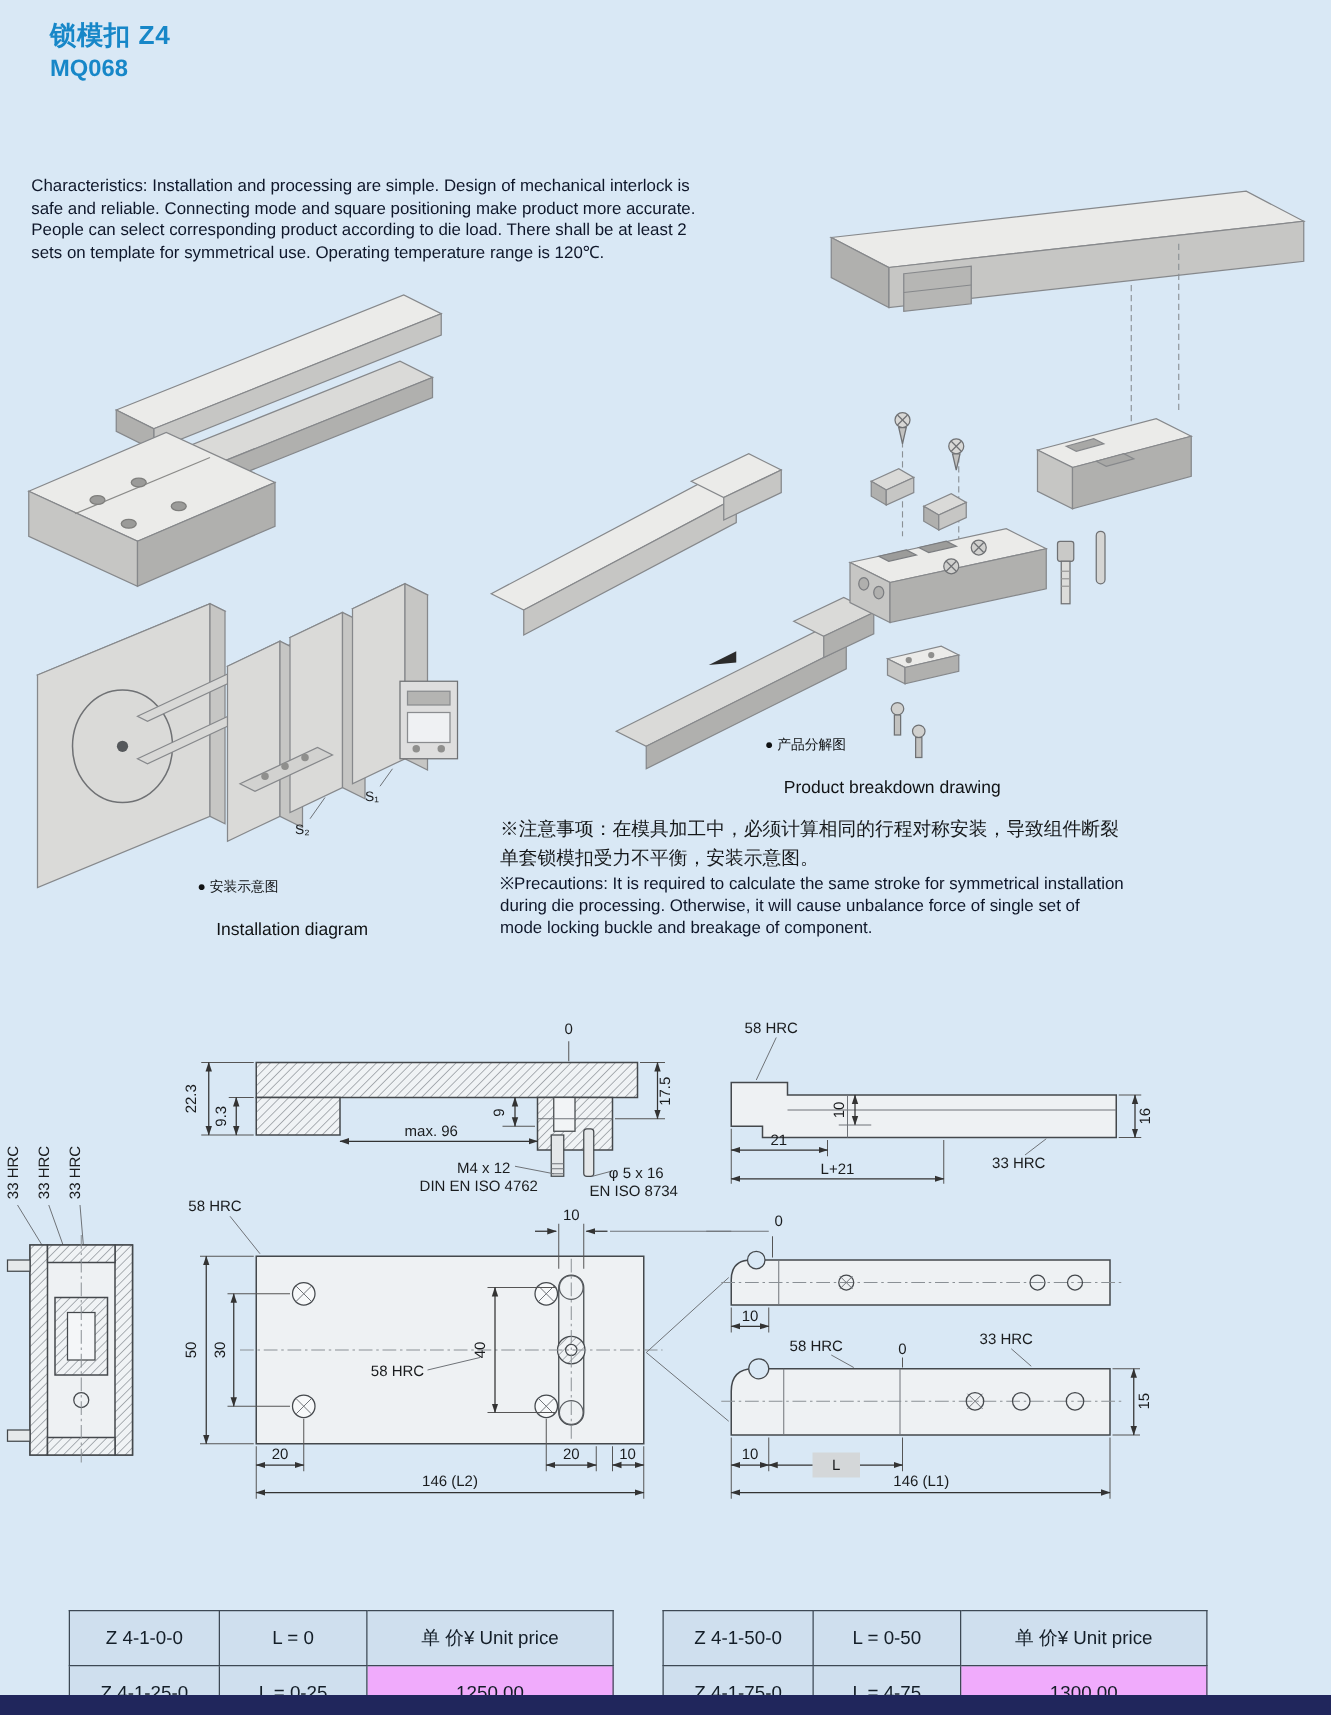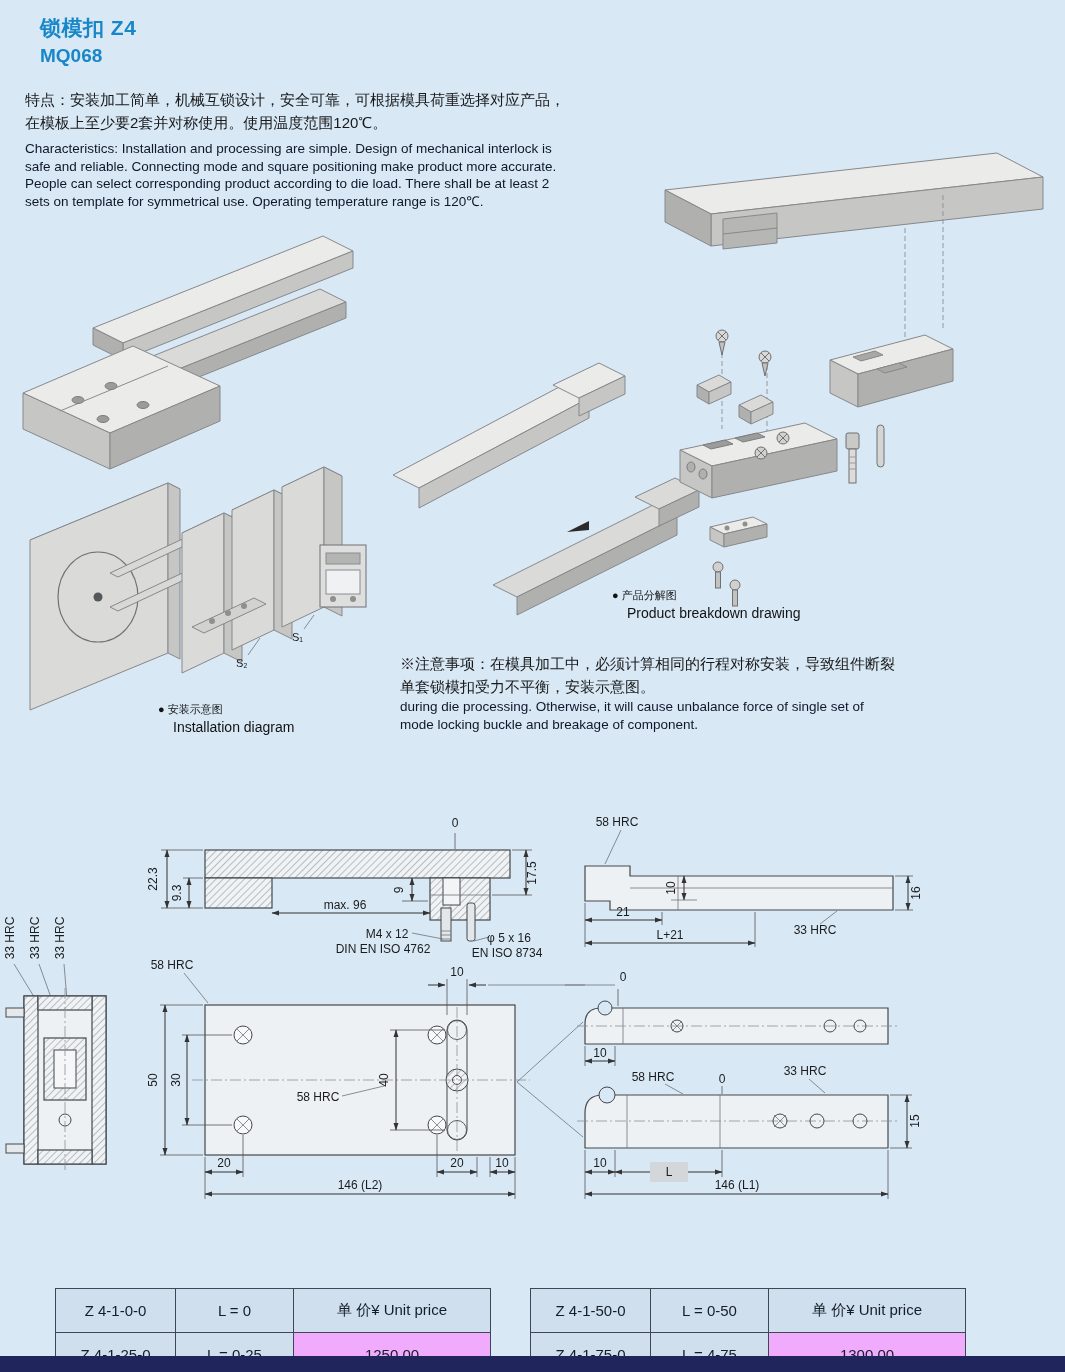--- a/index.html
+++ b/index.html
@@ -5,21 +5,21 @@
   * { margin:0; padding:0; box-sizing:border-box; }
   html,body { background:#b9c6d2; }
   body { font-family:"Liberation Sans", sans-serif; }
   .page { position:relative; width:1065px; height:1372px; background:#d9e8f5; overflow:hidden; }
   .abs { position:absolute; }
   .title { color:#1787c8; font-size:21px; font-weight:bold; letter-spacing:0.5px; }
   .model { color:#1787c8; font-size:19px; font-weight:bold; margin-top:3px; }
   .cn { font-size:15px; color:#17191b; line-height:23px; }
   .en { font-size:13.5px; color:#0f172a; line-height:17.5px; }
   .cap-cn { font-size:11px; color:#101214; }
-  .cap-en { font-size:14px; color:#101214; padding-left:15px; margin-top:2px; }
+  .cap-en { font-size:14px; color:#101214; padding-left:15px; margin-top:18px; }
   svg { overflow:visible; }
   svg text { font-family:"Liberation Sans", sans-serif; font-size:12px; fill:#1a1c1e; }
   .part  { fill:#eef1f3; stroke:#44484c; stroke-width:1.2; }
   .hatch { fill:url(#hatch); stroke:#44484c; stroke-width:1.2; }
   .dim   { stroke:#333; stroke-width:1; fill:none; }
   .arr   { marker-start:url(#arr); marker-end:url(#arr); }
   .arrE  { marker-end:url(#arr); }
   .ext   { stroke:#555; stroke-width:0.8; }
   .thin  { stroke:#6f7378; stroke-width:0.8; fill:none; }
   .cl    { stroke:#8a9095; stroke-width:0.8; stroke-dasharray:11 3 2 3; fill:none; }
@@ -49,24 +49,20 @@
         <path d="M0,1.8 L9.6,5 L0,8.2 z" fill="#333"></path>
       </marker>
     </defs>
   </svg>
 
   <div class="abs" style="left:40px; top:14px;">
     <div class="title">锁模扣 Z4</div>
     <div class="model">MQ068</div>
   </div>
 
-  <div class="abs cn" style="left:25px; top:88px;">
-    <div>特点：安装加工简单，机械互锁设计，安全可靠，可根据模具荷重选择对应产品，</div>
-    <div>在模板上至少要2套并对称使用。使用温度范围120℃。</div>
-  </div>
 
   <div class="abs en" style="left:25px; top:140px;">
     <div>Characteristics: Installation and processing are simple. Design of mechanical interlock is</div>
     <div>safe and reliable. Connecting mode and square positioning make product more accurate.</div>
     <div>People can select corresponding product according to die load. There shall be at least 2</div>
     <div>sets on template for symmetrical use. Operating temperature range is 120℃.</div>
   </div>
 
   <svg class="abs" style="left:8px; top:228px;" width="378" height="260" viewBox="0 0 378 260">
     <g>
@@ -228,20 +224,21 @@
   </div>
 
   <div class="abs" style="left:158px; top:702px;">
     <div class="cap-cn">● 安装示意图</div>
     <div class="cap-en">Installation diagram</div>
   </div>
 
   <div class="abs" style="left:400px; top:652px; width:660px;">
     <div class="cn">※注意事项：在模具加工中，必须计算相同的行程对称安装，导致组件断裂</div>
     <div class="cn">单套锁模扣受力不平衡，安装示意图。</div>
+    <div class="en">※Precautions: It is required to calculate the same stroke for symmetrical installation</div>
     <div class="en">during die processing. Otherwise, it will cause unbalance force of single set of</div>
     <div class="en">mode locking buckle and breakage of component.</div>
   </div>
 
   <svg class="abs" style="left:140px; top:813px;" width="425" height="158" viewBox="0 0 425 158">
     <g>
       <rect class="hatch" x="65" y="37" width="305" height="28"></rect>
       <rect class="hatch" x="65" y="65" width="67" height="30"></rect>
       <rect class="hatch" x="290" y="65" width="60" height="42"></rect>
       <rect x="303" y="65" width="17" height="27" fill="#f2f4f6" stroke="#44484c"></rect>

